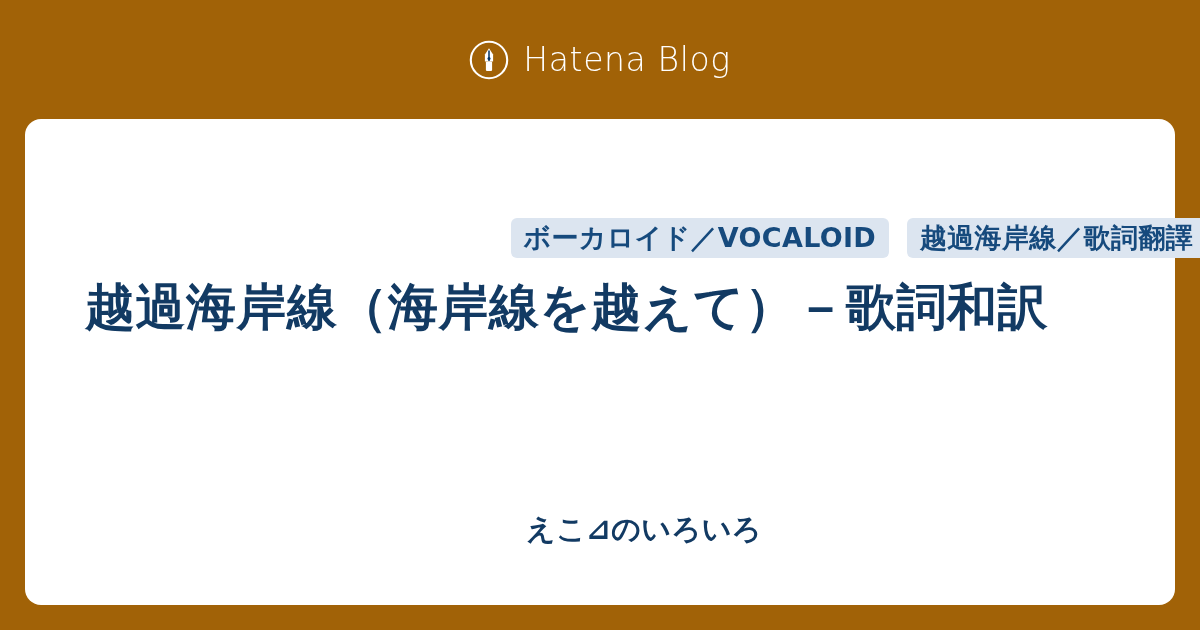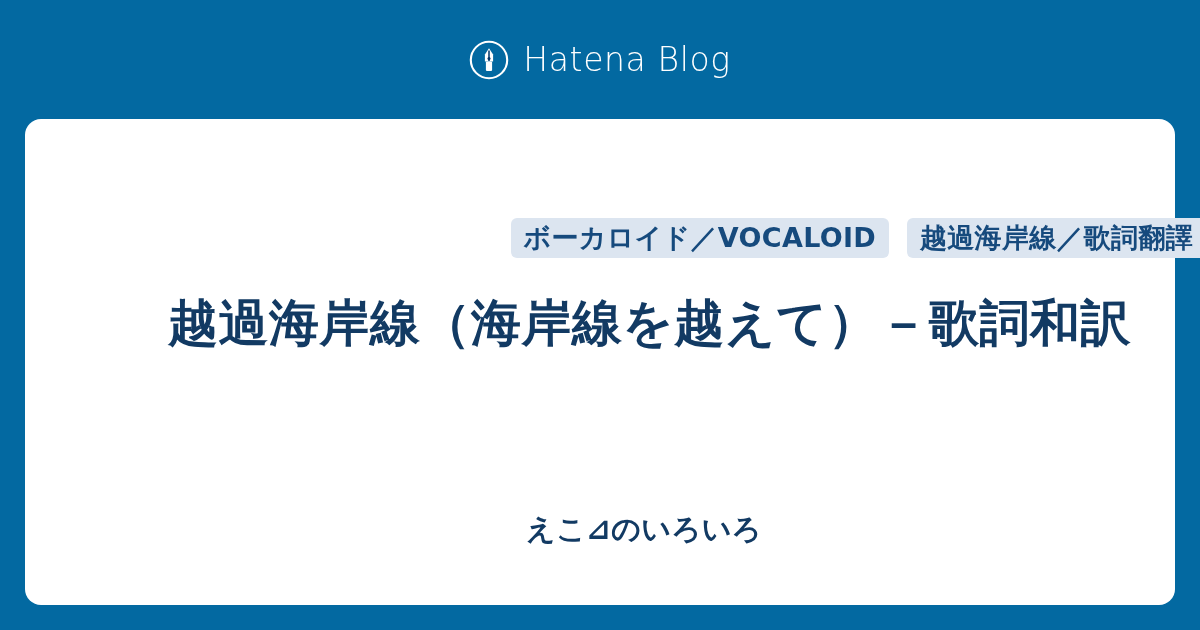--- a/index.html
+++ b/index.html
@@ -11,21 +11,21 @@
     height: 630px;
     background: #013366;
     font-family: "Liberation Sans", "DejaVu Sans", sans-serif;
     overflow: hidden;
   }
 
   .og-canvas {
     position: relative;
     width: 1200px;
     height: 630px;
-    background: #0369a1;
+    background: #a16207;
   }
 
   
   .brand {
     position: absolute;
     top: 0;
     left: 0;
     width: 1200px;
     height: 119px;
     display: flex;
@@ -89,22 +89,22 @@
     letter-spacing: 0.3px;
     font-family: "DejaVu Sans", "Liberation Sans", sans-serif;
   }
 
   
   .entry-title {
     position: absolute;
     top: 154px;
     left: 60px;
     width: 1030px;
-    margin: 16px;
-    text-align: right;
+    margin: 0;
+    text-align: left;
     color: #123a63;
     font-size: 50px;
     font-weight: bold;
     line-height: 1.38;
     letter-spacing: 0.5px;
     font-family: "DejaVu Sans", "Liberation Sans", sans-serif;
   }
 
   
   .blog-name {

